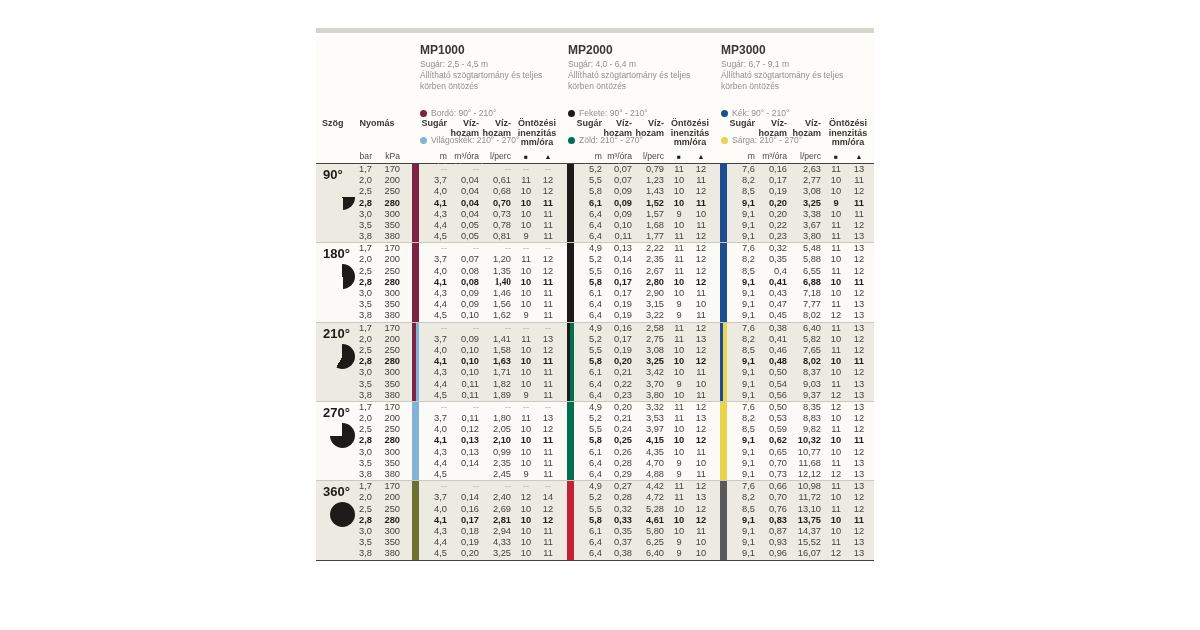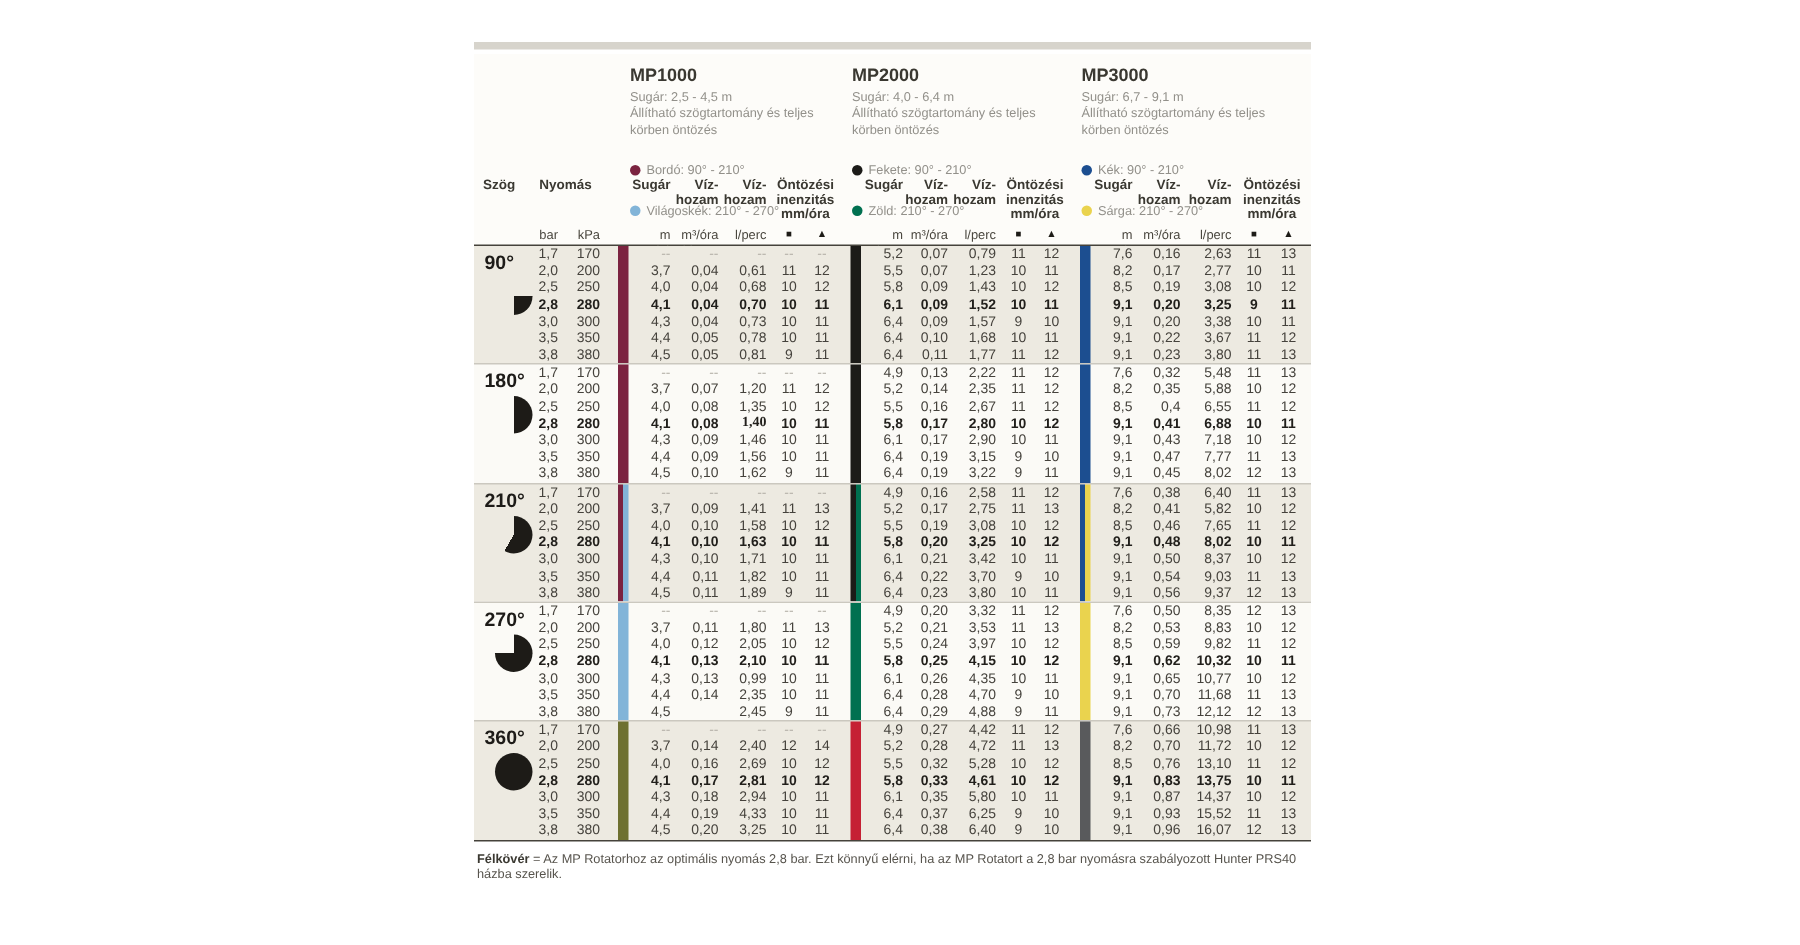--- a/index.html
+++ b/index.html
@@ -788,17 +788,13 @@
         <div class="cell ctr" style="grid-area: 7 / 18;">9</div>
         <div class="cell ctr" style="grid-area: 7 / 19;">10</div>
         <div class="cell num" style="grid-area: 7 / 23;">9,1</div>
         <div class="cell num" style="grid-area: 7 / 24;">0,96</div>
         <div class="cell num" style="grid-area: 7 / 25;">16,07</div>
         <div class="cell ctr" style="grid-area: 7 / 26;">12</div>
         <div class="cell ctr" style="grid-area: 7 / 27;">13</div>
       </div>
     </div>
 
-  <div class="footer">
-    <span class="fb">Félkövér</span>
-    <span>= Az MP Rotatorhoz az optimális nyomás 2,8 bar. Ezt könnyű elérni, ha az MP Rotatort a 2,8 bar nyomásra szabályozott Hunter PRS40 házba szerelik.</span>
-  </div>
 </div>
 
 </body></html>

